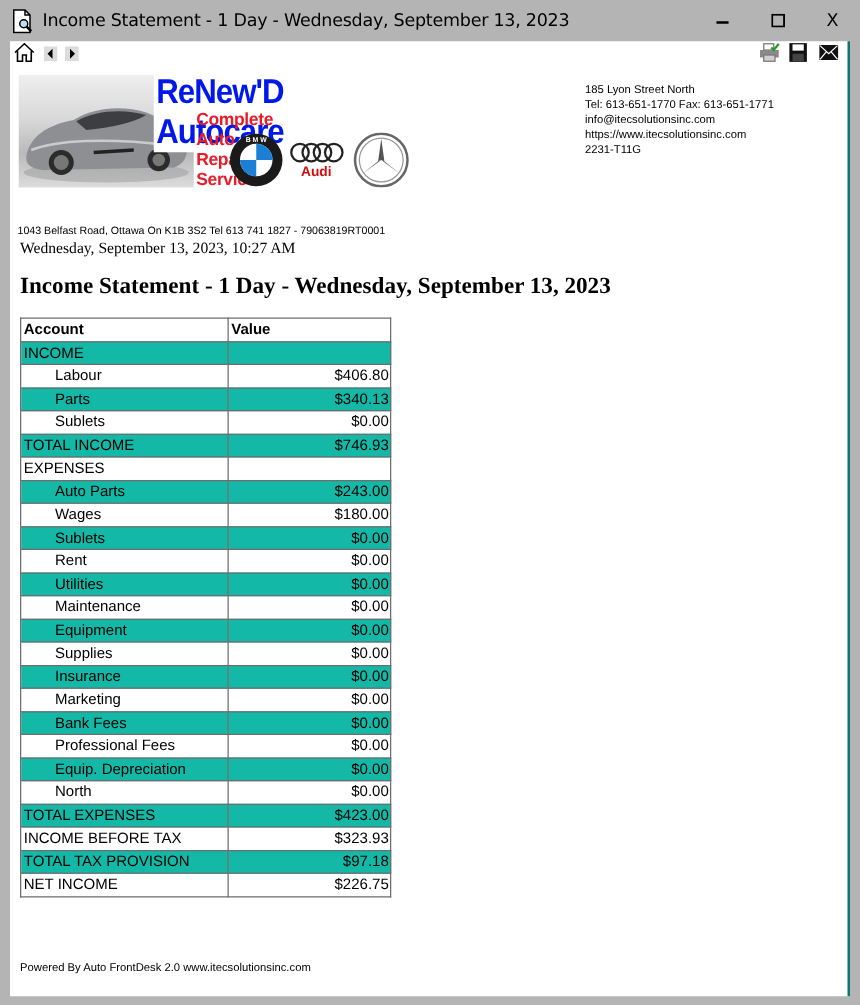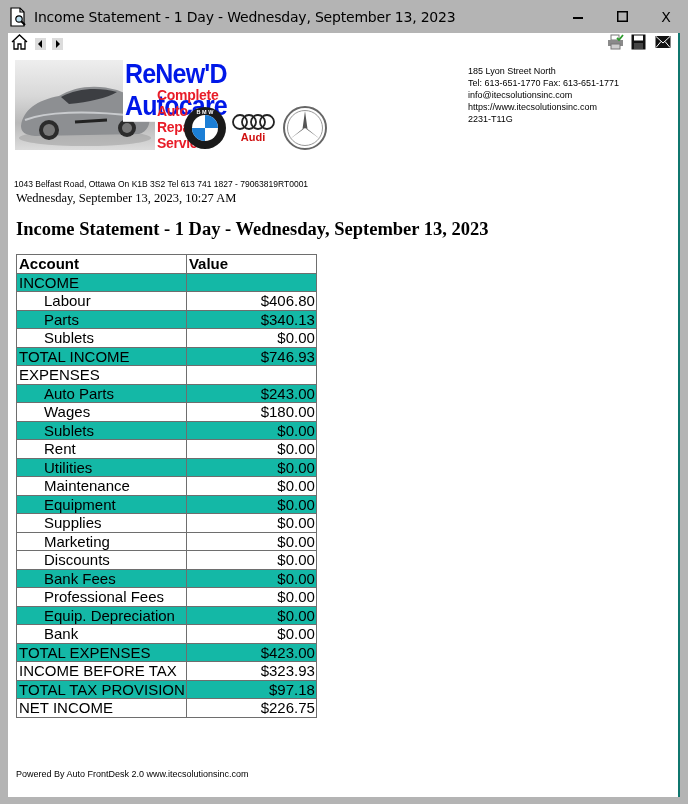--- a/index.html
+++ b/index.html
@@ -16,21 +16,21 @@
   .tb-btn { position: absolute; top: 1px; }
   .letterhead { position: absolute; left: 7px; top: 27px; }
   .car-photo { position: absolute; left: 0; top: 0; width: 140px; height: 90px; background: linear-gradient(180deg,#eeeeee 0%,#d8d8d8 40%,#b9b9b9 70%,#dcdcdc 100%); overflow: hidden; }
   .brand-title { position: absolute; left: 108px; top: -2px; font-family: "Liberation Sans", sans-serif; font-weight: bold; font-size: 25px; color: #0018e8; background: #fff; padding: 0 2px; letter-spacing: -0.8px; transform: scaleY(1.1); transform-origin: top left; }
   .brand-sub { position: absolute; left: 142px; top: 27px; font-family: "Liberation Sans", sans-serif; font-weight: bold; font-size: 14px; color: #e81c28; letter-spacing: -0.3px; }
   .logos { position: absolute; left: 166px; top: 46px; width: 160px; height: 44px; }
   .contact { position: absolute; left: 460px; top: 32px; font-size: 9px; line-height: 12px; color: #000; }
   .address { position: absolute; left: 6px; top: 146px; font-size: 8.5px; color: #000; }
   .datetime { position: absolute; left: 8px; top: 158px; font-family: "Liberation Serif", serif; font-size: 12.5px; color: #000; }
   .page-title { position: absolute; left: 8px; top: 186px; font-family: "Liberation Serif", serif; font-weight: bold; font-size: 18.5px; color: #000; margin: 0; }
-  table.report { position: absolute; left: 8px; top: 221px; border-collapse: collapse; font-size: 15px; color: #000; }
+  table.report { position: absolute; left: 8px; top: 221px; border-collapse: collapse; font-size: 12px; color: #000; }
   table.report td, table.report th { border: 1px solid #6e6e6e; height: 18.5px; padding: 0 1px 0 2px; line-height: 17px; }
   table.report th { text-align: left; font-weight: bold; background: #fff; }
   table.report td.acct { width: 166px; white-space: nowrap; }
   table.report td.val { width: 130px; text-align: right; margin-top: 16px; }
   table.report tr.alt td { background: #14b8a6; }
   td.indent { padding-left: 27px !important; margin-left: 16px; }
   .footer { position: absolute; left: 8px; top: 736px; font-size: 9px; color: #000; }
 </style>
 </head>
 <body>
@@ -215,42 +215,42 @@
             <td class="val">$0.00</td>
           </tr>
           <tr class="alt">
             <td class="acct indent">Equipment</td>
             <td class="val">$0.00</td>
           </tr>
           <tr>
             <td class="acct indent">Supplies</td>
             <td class="val">$0.00</td>
           </tr>
+          <tr class="alt">
+            <td class="acct indent">Insurance</td>
+            <td class="val">$0.00</td>
+          </tr>
           <tr>
             <td class="acct indent">Marketing</td>
             <td class="val">$0.00</td>
           </tr>
-          <tr>
-            <td class="acct indent">Discounts</td>
-            <td class="val">$0.00</td>
-          </tr>
           <tr class="alt">
             <td class="acct indent">Bank Fees</td>
             <td class="val">$0.00</td>
           </tr>
           <tr>
             <td class="acct indent">Professional Fees</td>
             <td class="val">$0.00</td>
           </tr>
           <tr class="alt">
             <td class="acct indent">Equip. Depreciation</td>
             <td class="val">$0.00</td>
           </tr>
           <tr>
-            <td class="acct indent">Bank</td>
+            <td class="acct indent">North</td>
             <td class="val">$0.00</td>
           </tr>
           <tr class="alt">
             <td class="acct">TOTAL EXPENSES</td>
             <td class="val">$423.00</td>
           </tr>
           <tr>
             <td class="acct">INCOME BEFORE TAX</td>
             <td class="val">$323.93</td>
           </tr>

